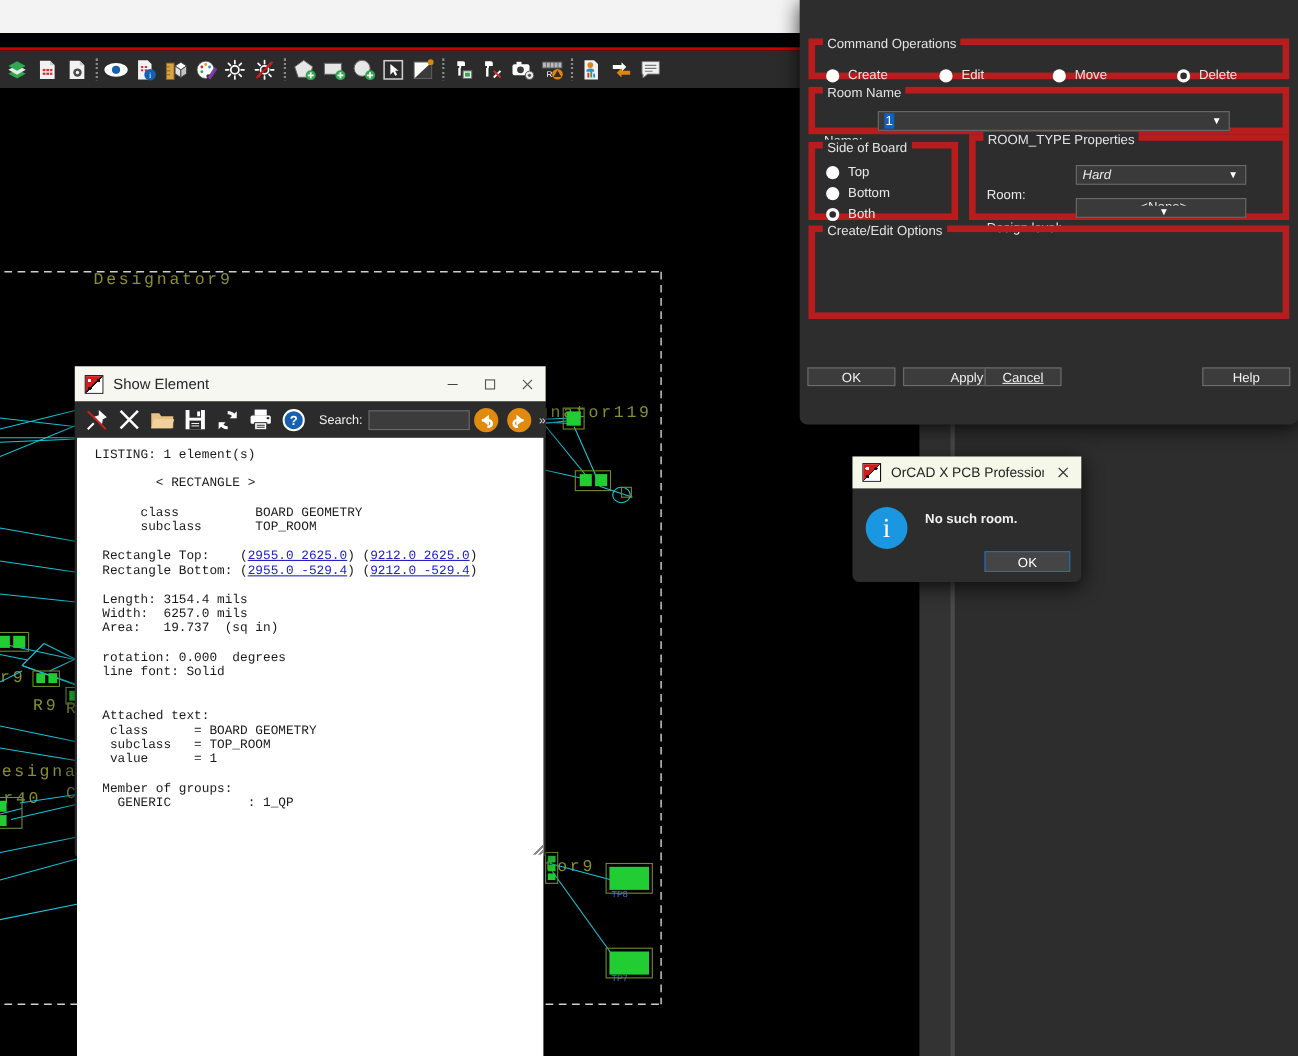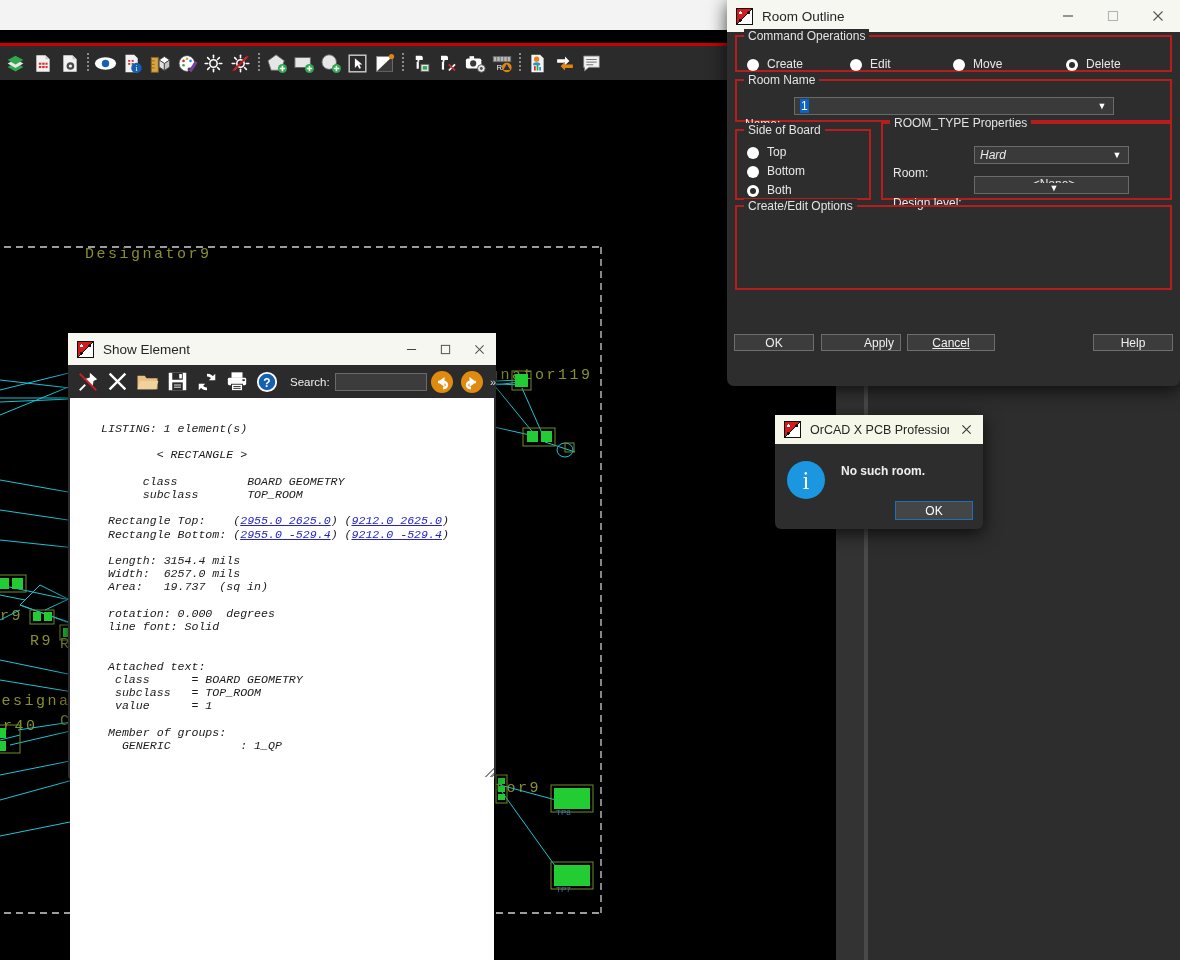--- a/index.html
+++ b/index.html
@@ -150,21 +150,21 @@
   }
 
   
   #room-outline {
     left: 727px; top: 0px;
     width: 453px; height: 386px;
     border-radius: 0 0 7px 7px;
   }
   .group {
     position: absolute;
-    border: 2px solid #b91c1c;
+    border: 6px solid #b91c1c;
     box-sizing: border-box;
   }
   .group > .glabel {
     position: absolute;
     top: -8px; left: 7px;
     background: #2d2d2d;
     padding: 0 4px;
     font-size: 12px;
     color: #e3e3e3;
     white-space: nowrap;
@@ -273,28 +273,27 @@
   }
   .se-body {
     position: absolute;
     left: 2px; top: 65px;
     width: 424px; height: 713px;
     background: #ffffff;
     overflow: hidden;
     box-sizing: border-box;
   }
   .se-pre {
-    margin: 15px;
+    margin: 0;
     padding: 9px 0 0 16px;
     font-family: "Liberation Mono", "DejaVu Sans Mono", monospace;
     font-size: 11.6px;
     line-height: 13.2px;
     color: #1a1a1a;
     white-space: pre;
-    font-style: italic;
   }
   .se-pre a {
     color: #2323c8;
     text-decoration: underline;
   }
   .se-resize {
     position: absolute;
     right: 2px; bottom: 2px;
     width: 11px; height: 11px;
     background:
@@ -721,42 +720,20 @@
         <rect x="554" y="785" width="36" height="21" fill="#22cc33"></rect>
       </g>
     </svg>
   </div>
 
   <div class="right-panel"></div>
   <div class="right-panel-strip"></div>
   <div class="right-panel-divider"></div>
 
   <div class="win" id="room-outline">
-    <div class="win-title">
-      <span class="logo"></span>
-      <span class="wt-text">Room Outline</span>
-      <span class="win-btns">
-        <span class="win-btn">
-          <svg width="12" height="12" viewBox="0 0 12 12">
-              <line x1="1" y1="6" x2="11" y2="6" stroke="#444" stroke-width="1.1"></line>
-            </svg>
-        </span>
-        <span class="win-btn">
-          <svg width="12" height="12" viewBox="0 0 12 12">
-              <rect x="1.5" y="1.5" width="9" height="9" fill="none" stroke="#b4b4b4" stroke-width="1.1"></rect>
-            </svg>
-        </span>
-        <span class="win-btn close">
-          <svg width="12" height="12" viewBox="0 0 12 12">
-              <line x1="1.5" y1="1.5" x2="10.5" y2="10.5" stroke="#555" stroke-width="1.1"></line>
-              <line x1="10.5" y1="1.5" x2="1.5" y2="10.5" stroke="#555" stroke-width="1.1"></line>
-            </svg>
-        </span>
-      </span>
-    </div>
 
     <div class="group" style="left:8px; top:35px; width:437px; height:37px;">
       <span class="glabel">Command Operations</span>
       <div class="radio-row" style="left:10px; top:20px;">
         <span class="radio"></span>
         <span class="radio-label">Create</span>
       </div>
       <div class="radio-row" style="left:113px; top:20px;">
         <span class="radio"></span>
         <span class="radio-label">Edit</span>
@@ -810,21 +787,21 @@
         <span class="arrow">▼</span>
       </div>
     </div>
 
     <div class="group" style="left:8px; top:205px; width:437px; height:85px;">
       <span class="glabel">Create/Edit Options</span>
     </div>
 
     <div class="dlg-btn" style="left:7px; top:334px; width:80px; height:17px;">OK</div>
     <div class="dlg-btn" style="left:94px; top:334px; width:80px; height:17px;padding-left:36px;">Apply</div>
-    <div class="dlg-btn" style="left:180px; top:334px; width:88px; height:17px;text-decoration:underline;">Cancel</div>
+    <div class="dlg-btn" style="left:168px; top:334px; width:70px; height:17px;text-decoration:underline;">Cancel</div>
     <div class="dlg-btn" style="left:366px; top:334px; width:80px; height:17px;">Help</div>
   </div>
 
   <div class="win" id="show-element">
     <div class="win-title">
       <span class="logo"></span>
       <span class="wt-text">Show Element</span>
       <span class="win-btns">
         <span class="win-btn sm">
           <svg width="11" height="11" viewBox="0 0 12 12">

